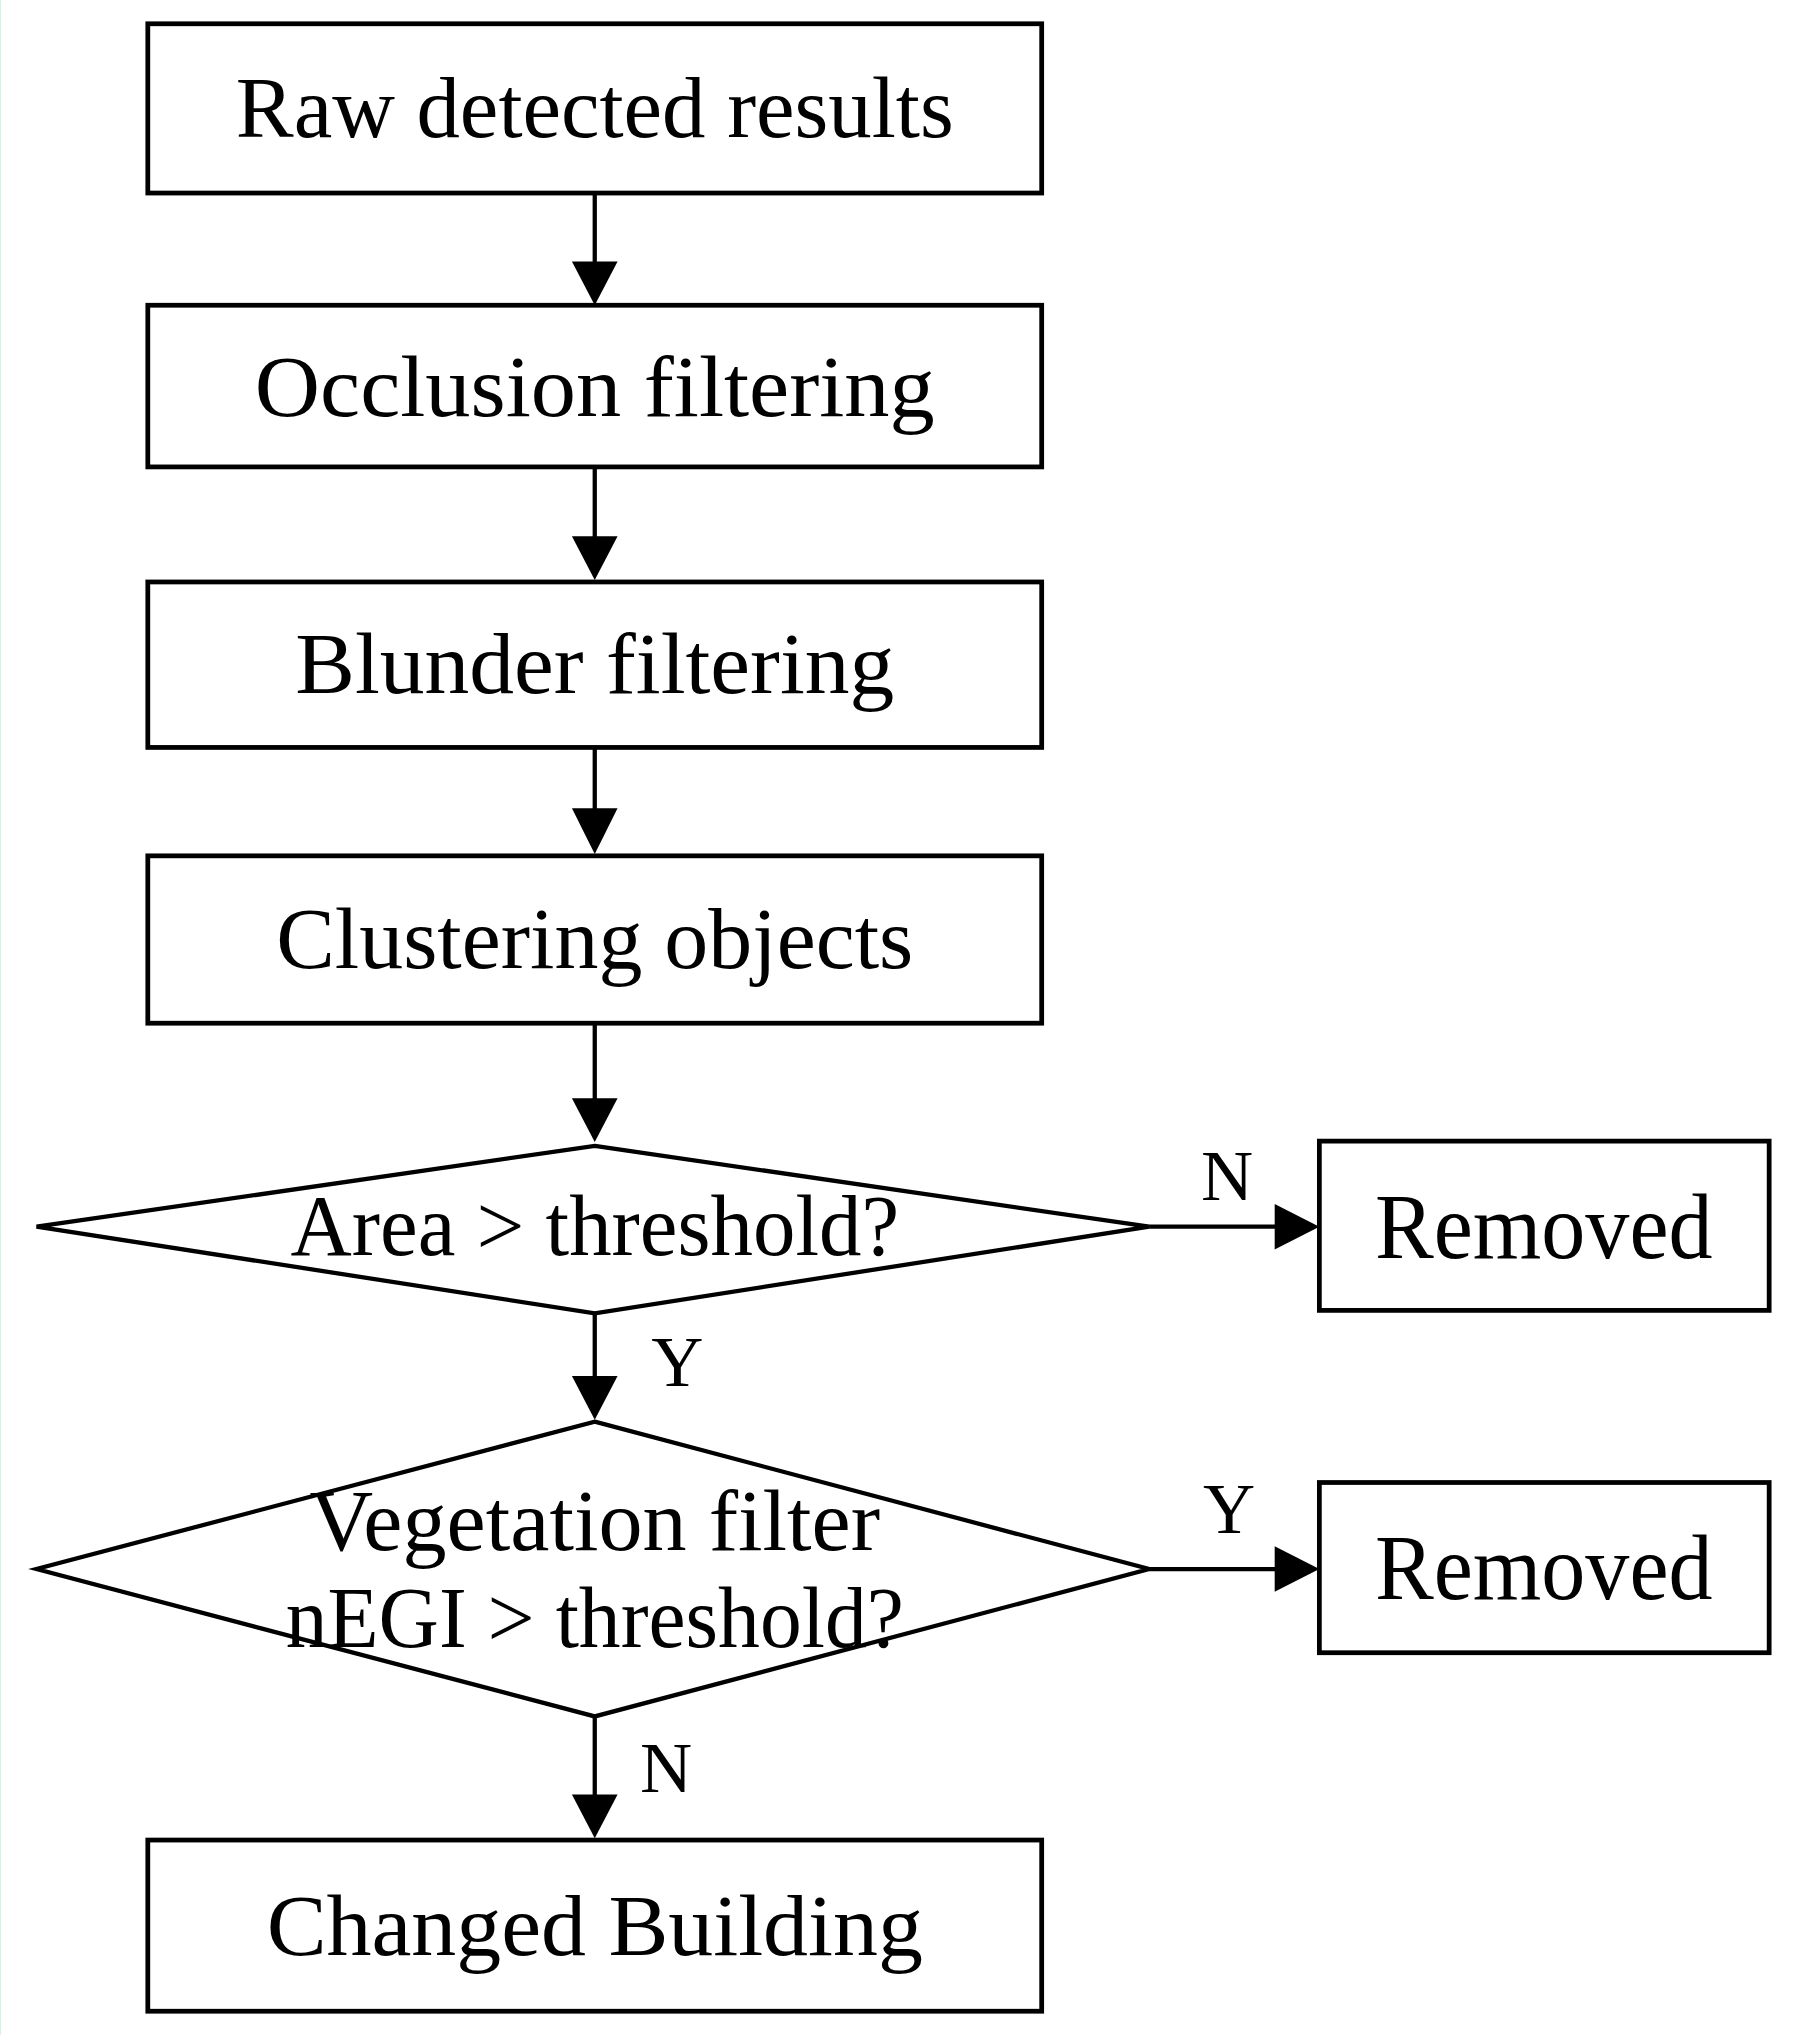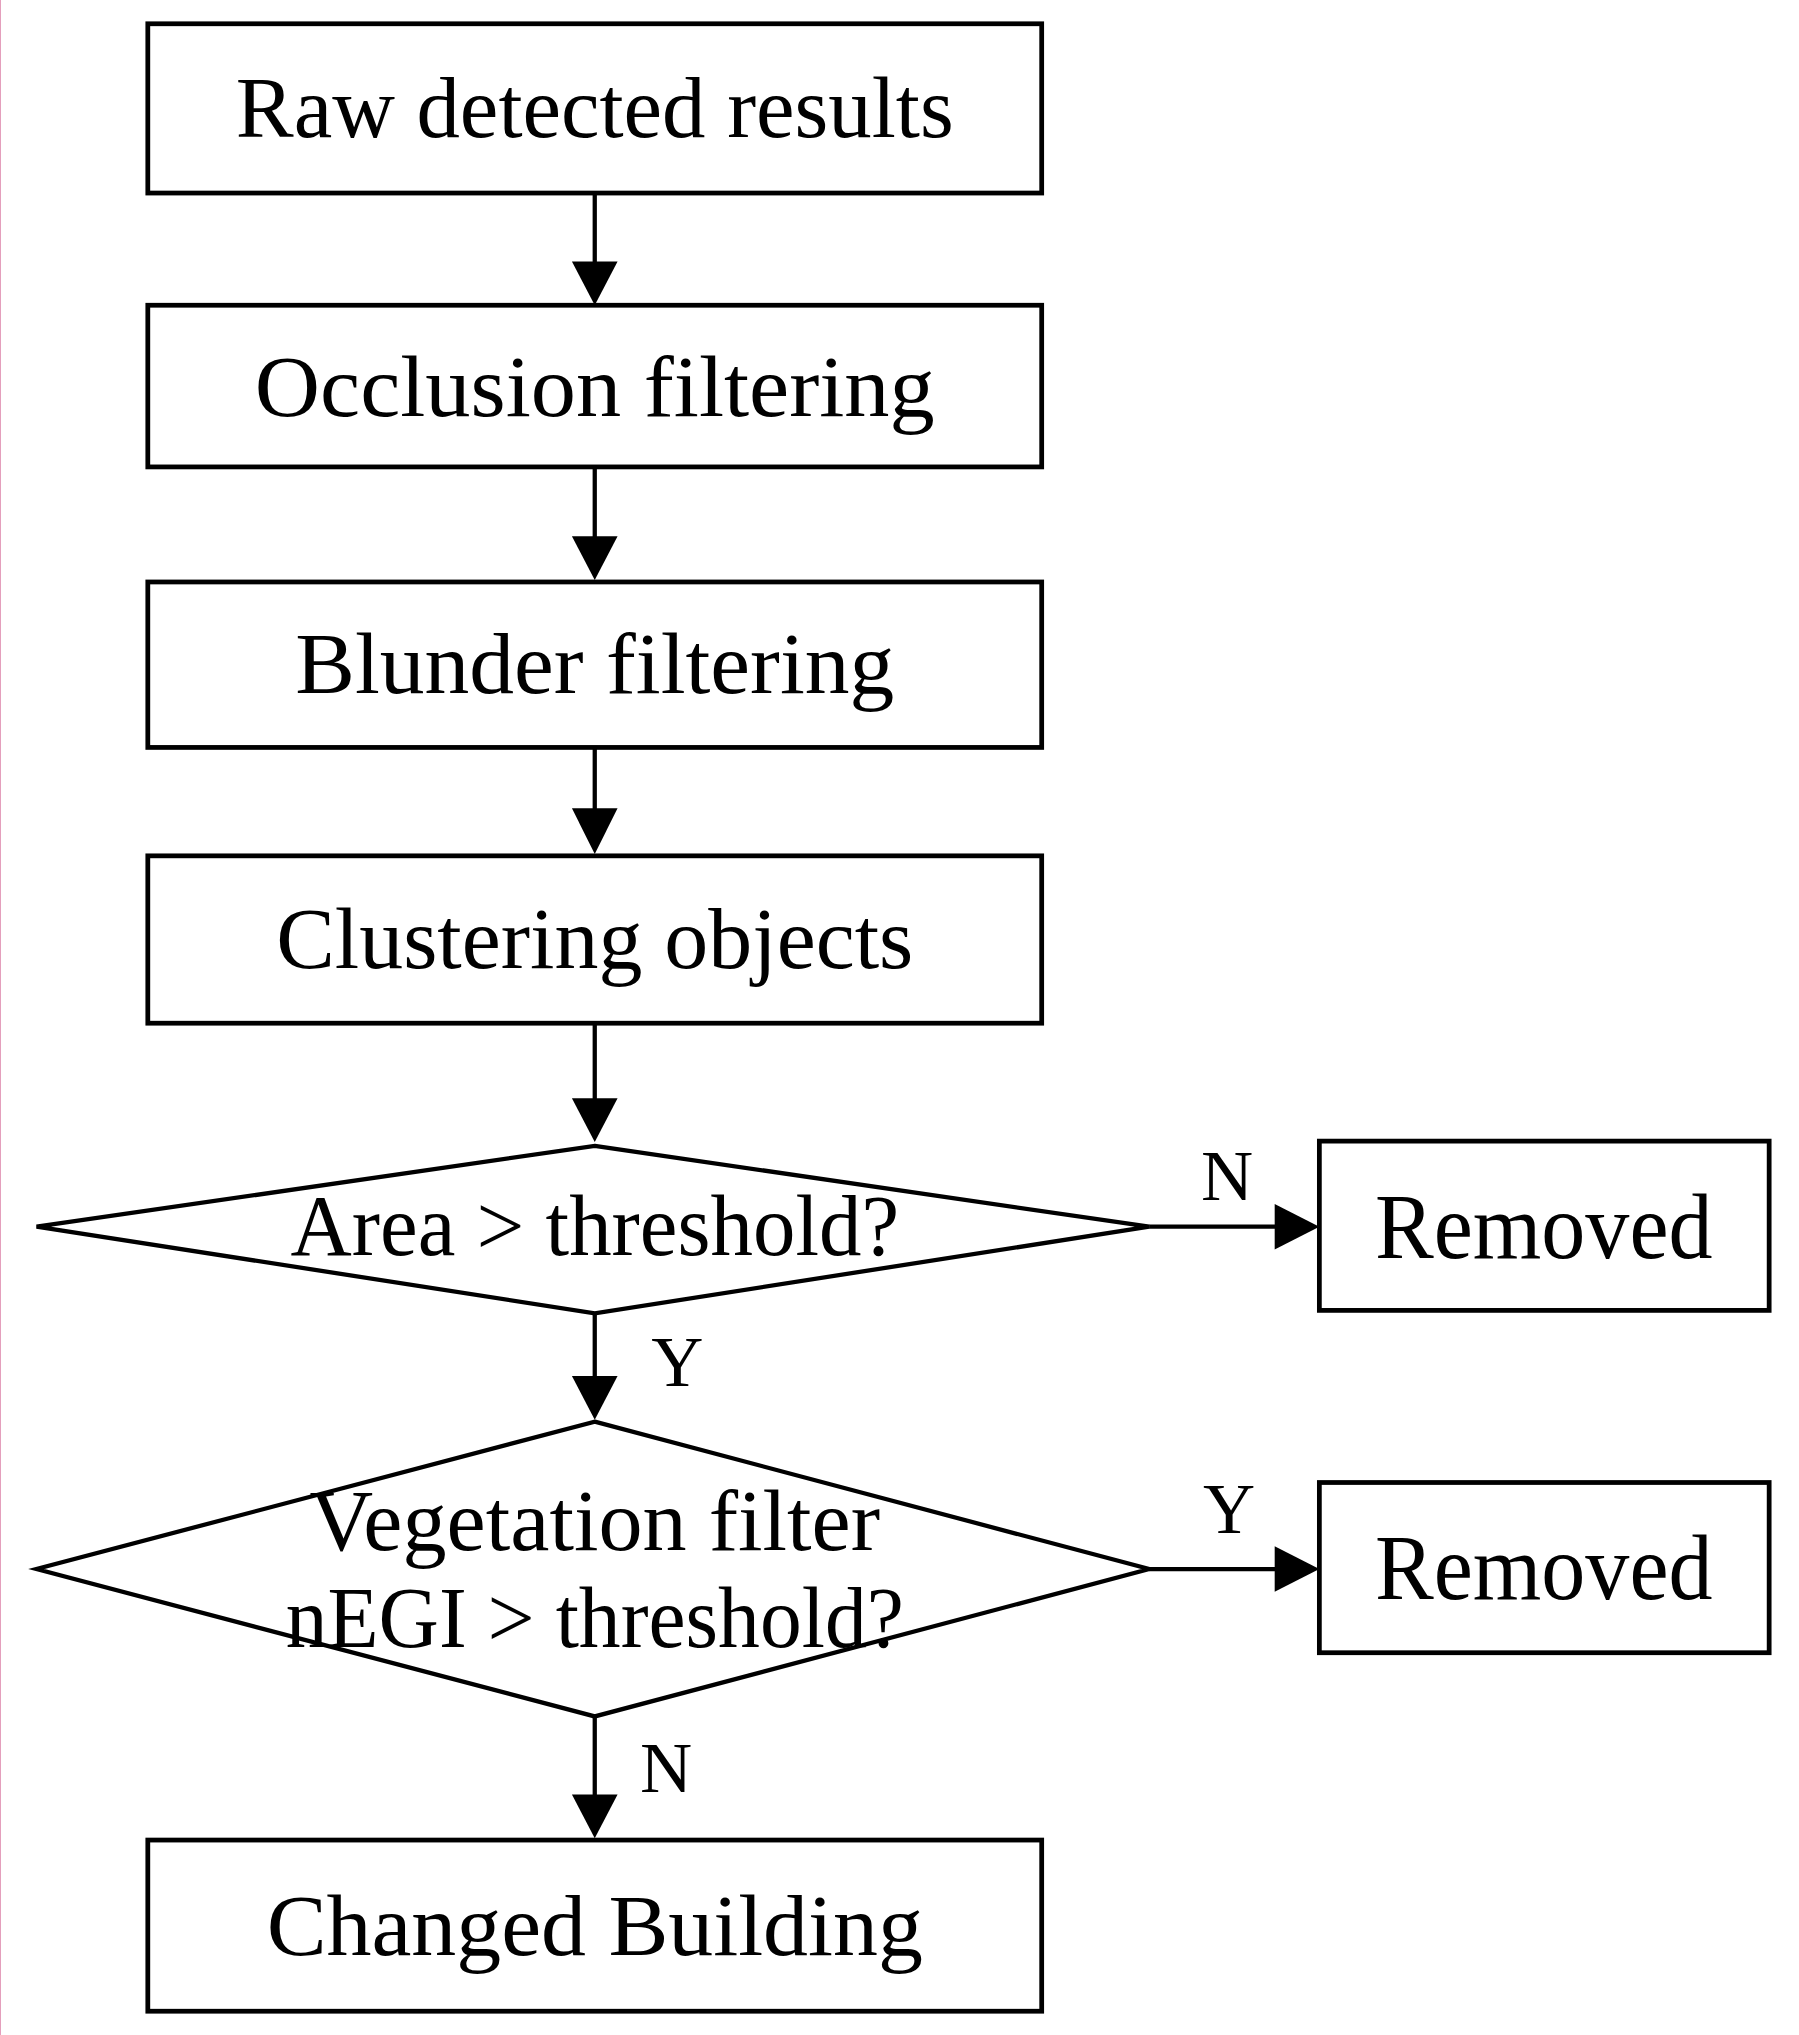--- a/index.html
+++ b/index.html
@@ -4,21 +4,21 @@
 <title>Flowchart</title>
 <style>
   html, body {
     margin: 0;
     padding: 0;
     background: #ffffff;
   }
   .page {
     width: 1748px;
     height: 2035px;
-    background: #be185d;
+    background: #86efac;
   }
   svg { display: block; }
   .shape {
     fill: #ffffff;
     stroke: #000000;
     stroke-width: 5;
   }
   .diamond {
     fill: #ffffff;
     stroke: #000000;

